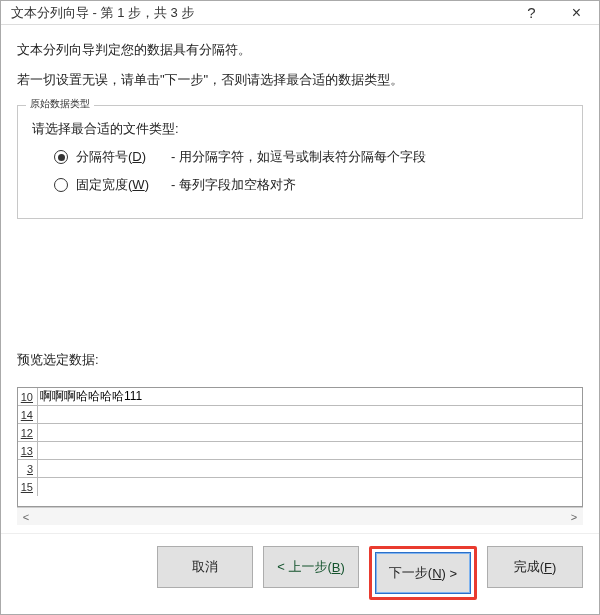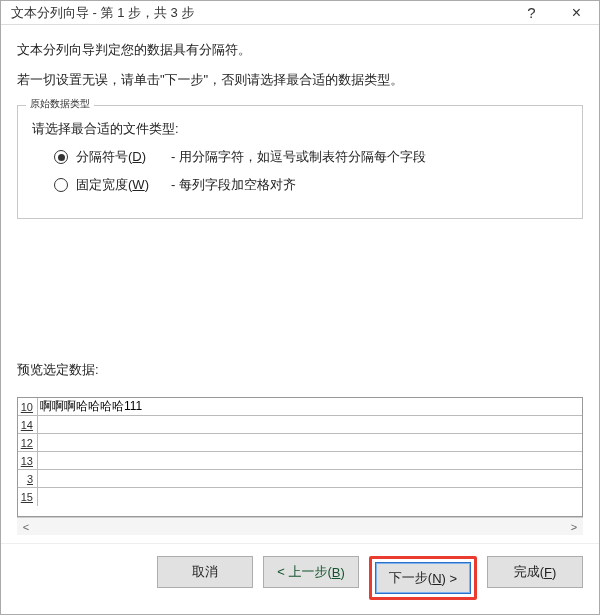--- a/index.html
+++ b/index.html
@@ -162,21 +162,21 @@
   .button-row {
     display: flex;
     justify-content: flex-end;
     gap: 10px;
     padding: 12px 16px 14px 0;
     border-top: 1px solid #eee;
     background: #fff;
   }
   .btn {
     min-width: 96px;
-    height: 32px;
+    height: 42px;
     border: 1px solid #adadad;
     background: #e1e1e1;
     display: flex;
     align-items: center;
     justify-content: center;
     font-size: 13px;
     color: #222;
     padding: 0 10px;
   }
   .btn.disabled { color: #14532d; }

